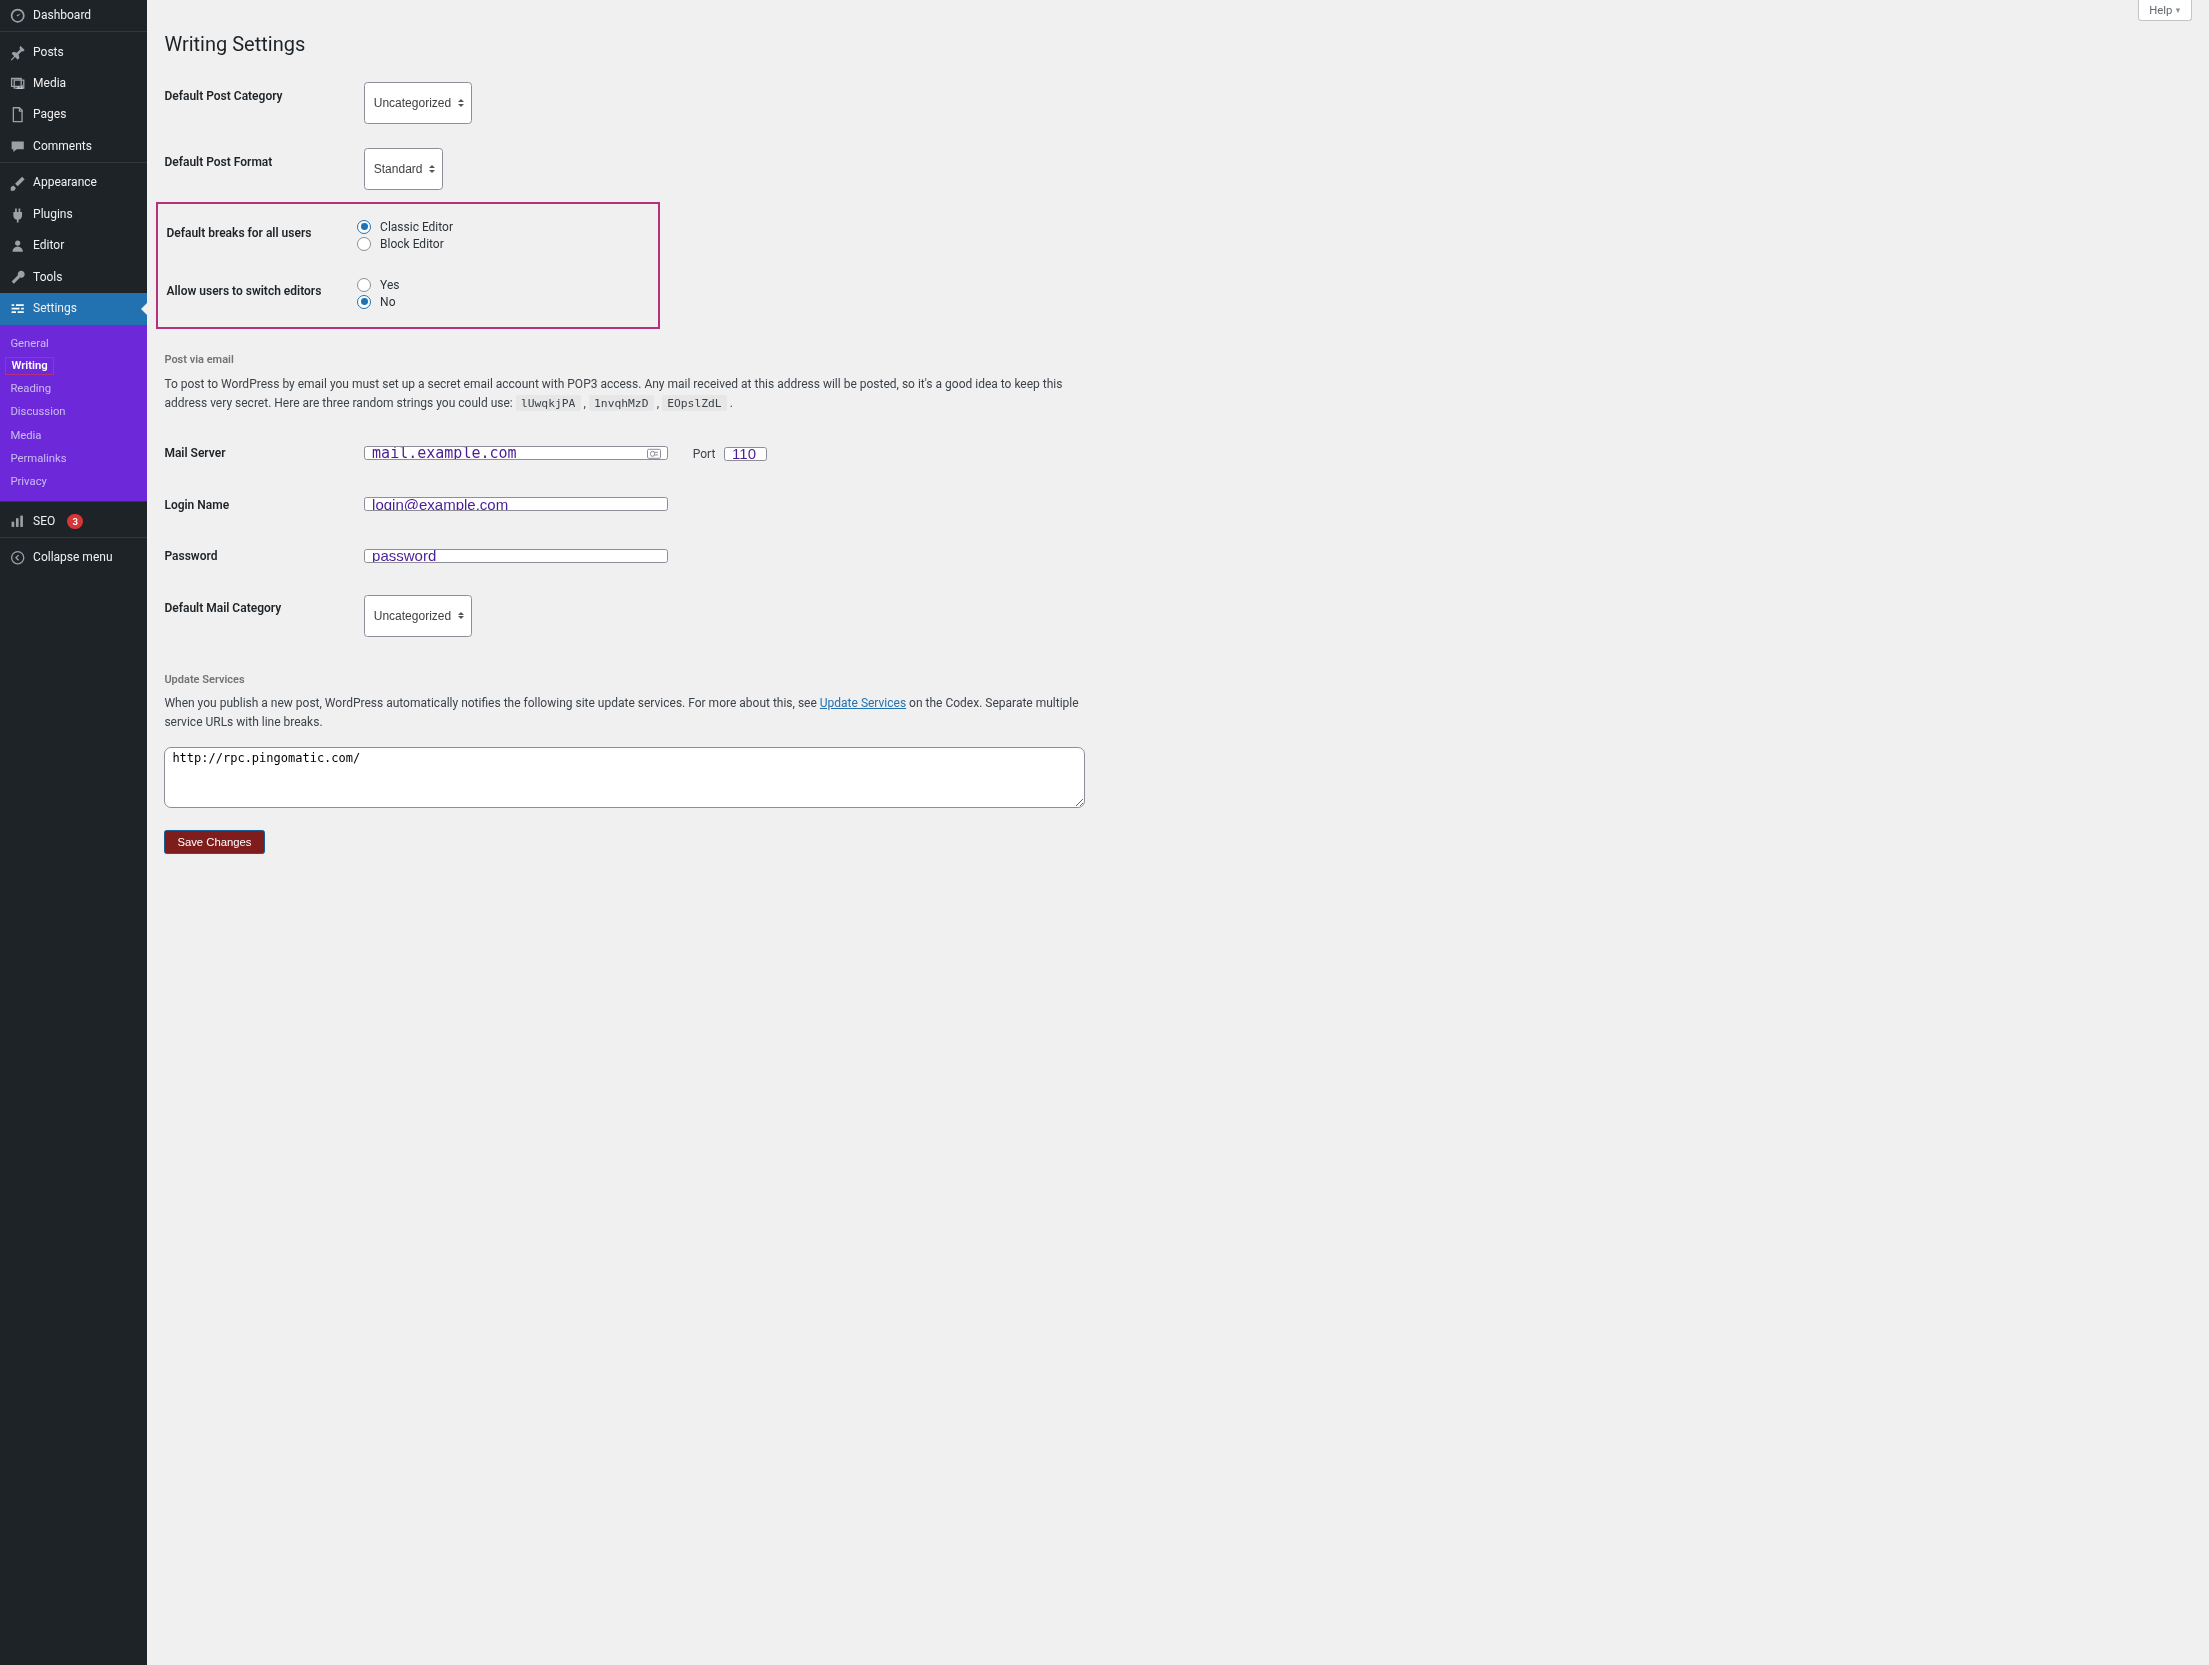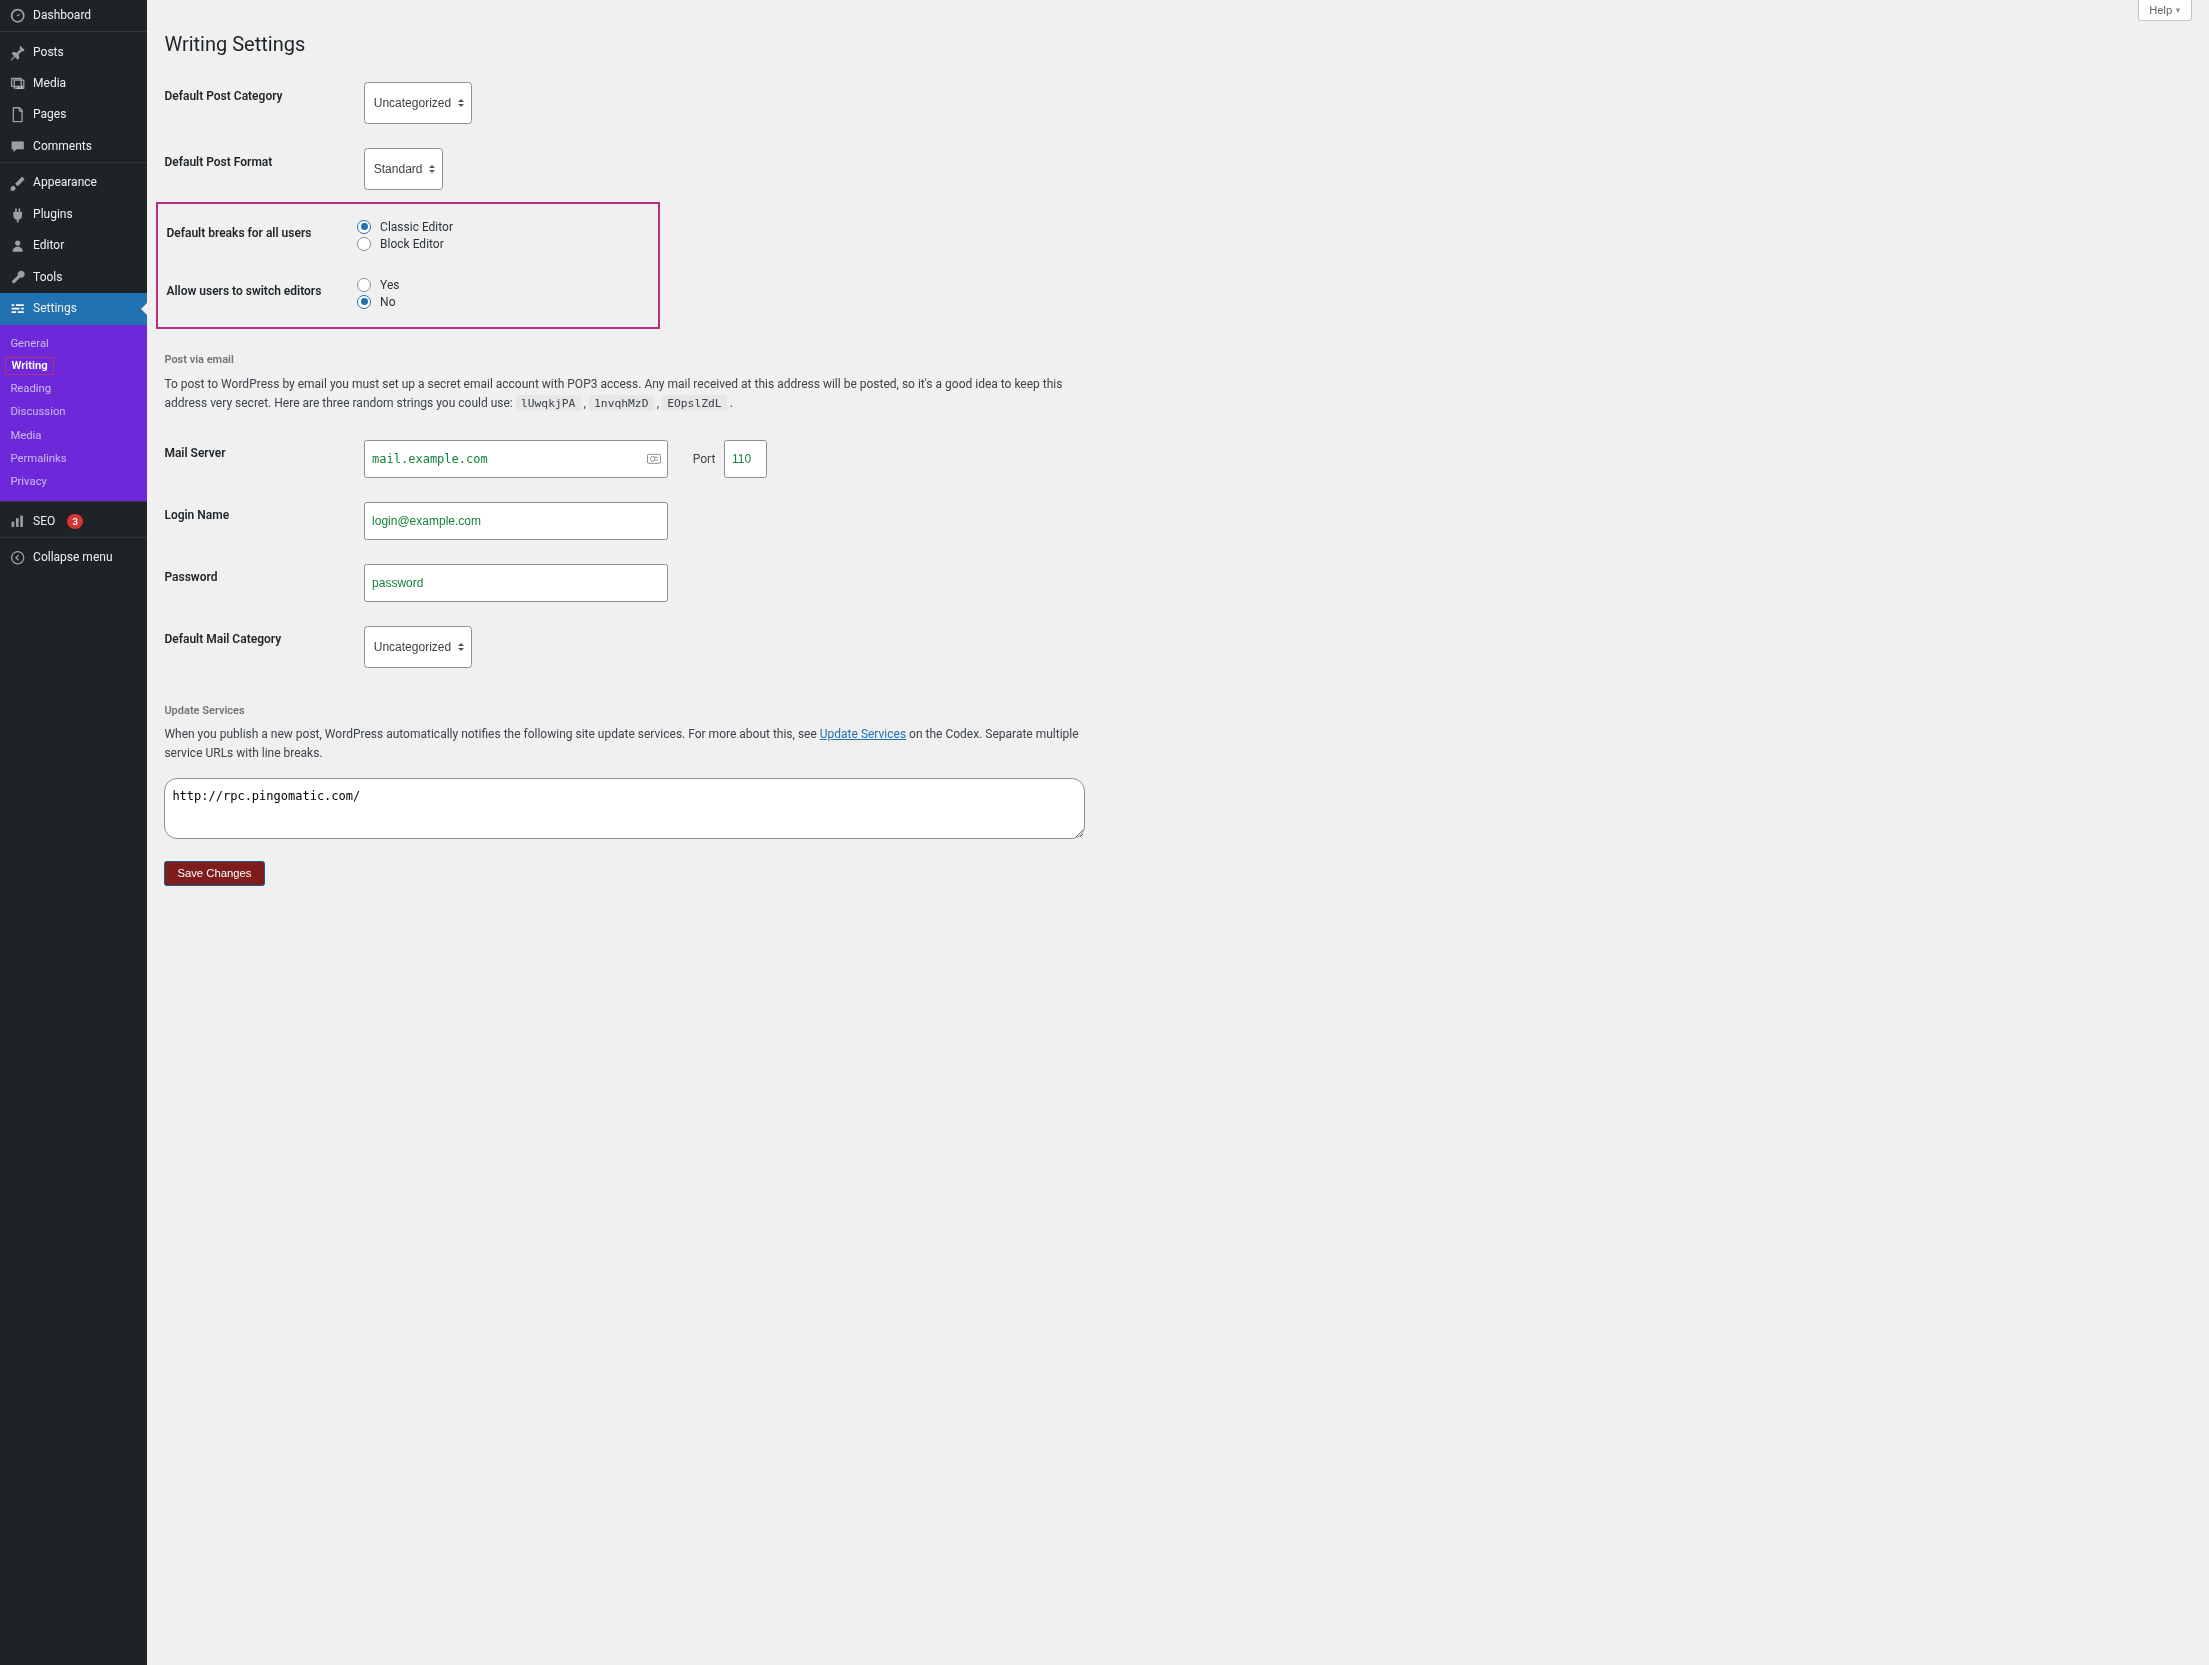--- a/index.html
+++ b/index.html
@@ -246,21 +246,21 @@
     width:14px;height:14px;border:0.9px solid #8c8f97;border-radius:50%;
     display:inline-block;position:relative;background:#fff;
   }
   input[type=radio]:checked{border-color:#2271b1;}
   input[type=radio]:checked::after{
     content:"";position:absolute;inset:2.6px;border-radius:50%;background:#2271b1;
   }
 
   input[type=text]{
     border:0.9px solid #8c8f97;border-radius:2.6px;background:#fff;
-    padding:3.5px 7px;font-size:12px;height:38px;color:#15803d;
+    padding:3.5px 7px;font-size:15px;height:14px;color:#4c1d95;
   }
   input.regular{ width:304px; }
   input.small{ width:43px; }
   input.mono{ font-family:Menlo,Consolas,monospace; }
 
   .mailserver-row{
     display:flex;align-items:center;gap:8.7px;flex-wrap:wrap;
   }
   .mailserver-row .port-label{font-size:12px;color:#3c434a;padding-left:16px;}
 
@@ -271,22 +271,22 @@
   .contact-icon::before{
     content:"";position:absolute;left:1.7px;top:1.7px;width:3.5px;height:3.5px;border:0.9px solid #8c8f97;border-radius:50%;
   }
   .contact-icon::after{
     content:"";position:absolute;right:1.7px;top:2.6px;width:4.3px;height:0.9px;background:#8c8f97;box-shadow:0 2.6px 0 #8c8f97;
   }
   .input-rel{position:relative;display:inline-block;}
 
   textarea.large{
     width:100%;max-width:921px;height:61px;resize:both;
-    border:0.9px solid #8c8f97;border-radius:13px;background:#fff;
-    padding:10px 7px;font-family:Menlo,Consolas,monospace;font-size:12px;
+    border:0.9px solid #8c8f97;border-radius:7px;background:#fff;
+    padding:3px 7px;font-family:Menlo,Consolas,monospace;font-size:12px;
   }
 
   a.link{ color:#2271b1; text-decoration:underline;}
   button.primary{
     background:#7f1d1d;border:0.9px solid #135e96;color:#fff;
     padding:5.2px 12px;border-radius:2.6px;font-size:11.3px;cursor:pointer;
     margin-top:19px;
   }
 
 </style>

